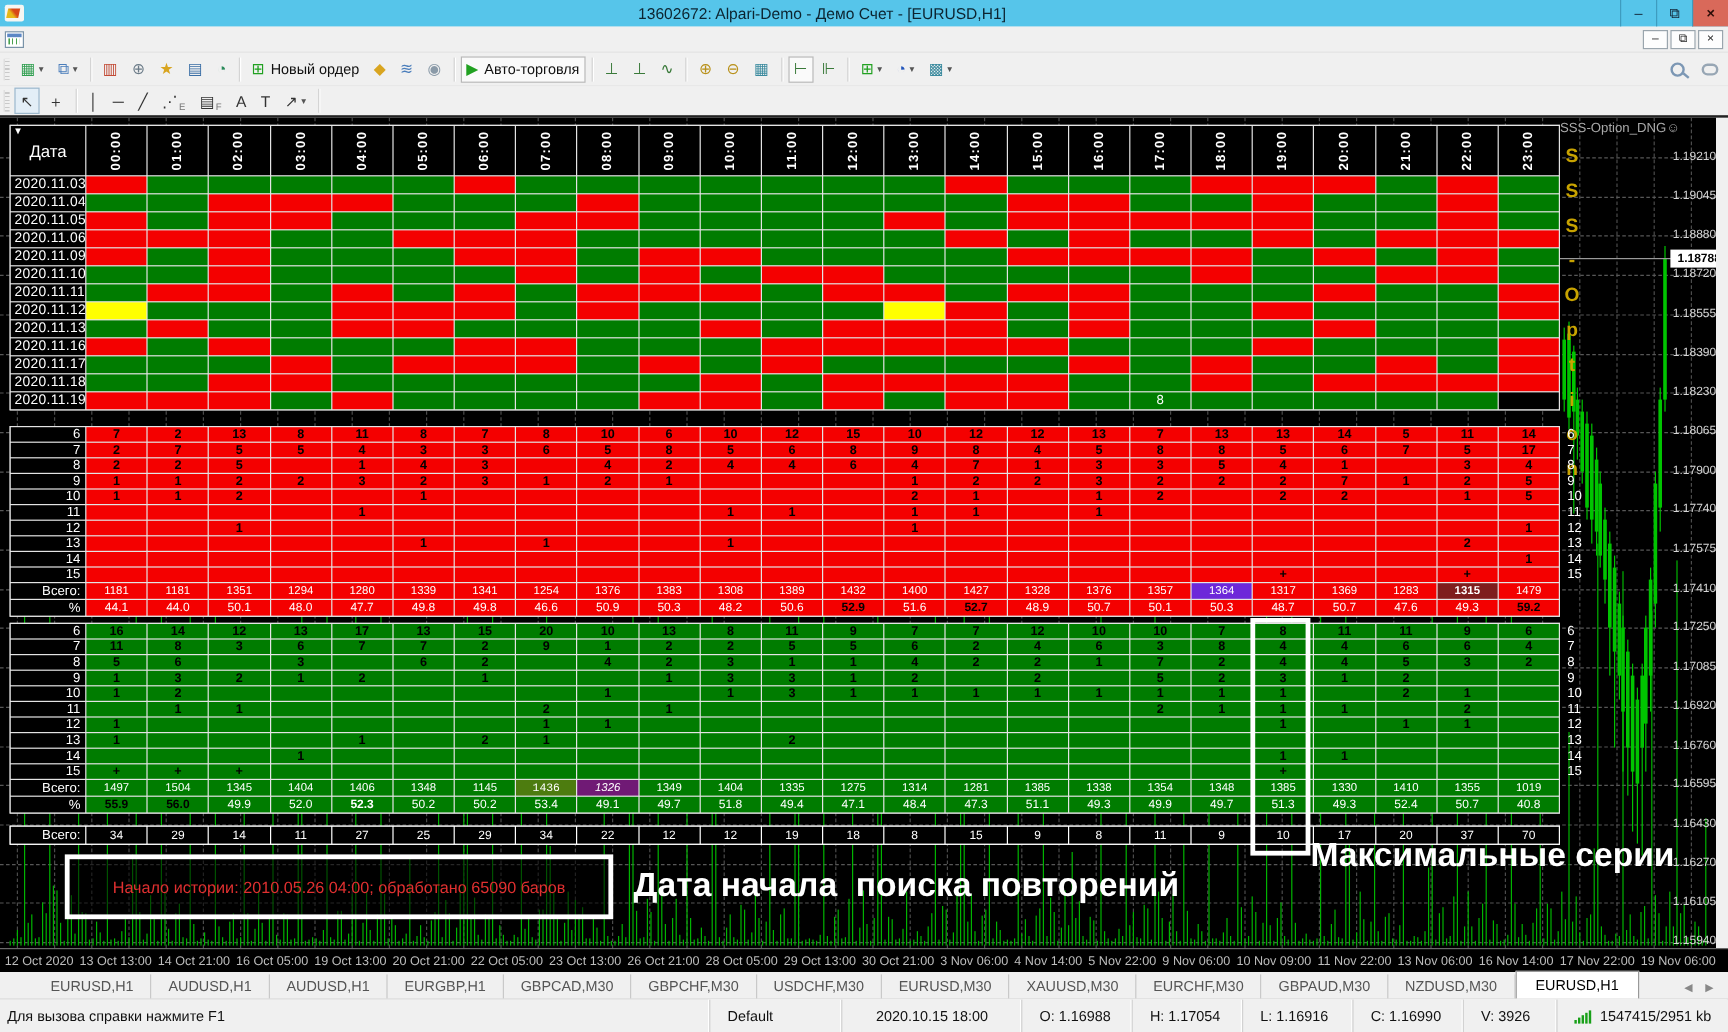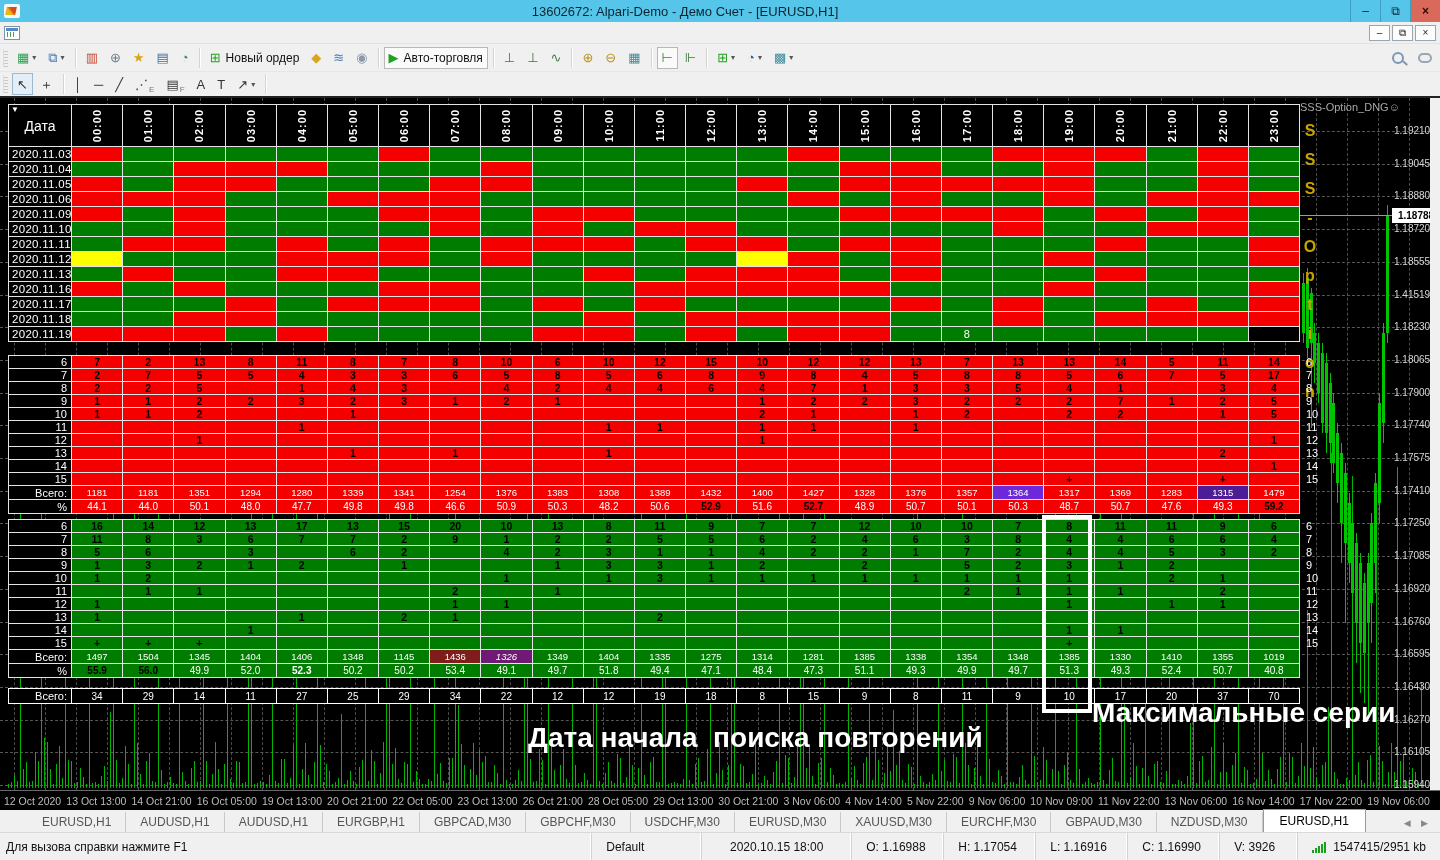--- a/index.html
+++ b/index.html
@@ -278,20 +278,23 @@
         <div>-</div>
         <div>O</div>
         <div>p</div>
         <div>t</div>
         <div>i</div>
         <div>o</div>
         <div>n</div>
       </div>
     <div class="cur-line"></div>
     <div class="cur-price">1.18788</div>
+    <div class="hist-box">
+      <span>Начало истории: 2010.05.26 04:00; обработано 65090 баров</span>
+    </div>
     <div class="cap" style="left:528px; top:624px;">Дата начала  поиска повторений</div>
     <div class="cap" style="left:1092px; top:599px;">Максимальные серии</div>
     <div class="hl-box"></div>
     <div class="right-strip"></div>
   <div class="vline" style="left: 14px;"></div>
       <div class="vline" style="left: 45px;"></div>
       <div class="vline" style="left: 76px;"></div>
       <div class="vline" style="left: 107px;"></div>
       <div class="vline" style="left: 138px;"></div>
       <div class="vline" style="left: 169px;"></div>
@@ -872,21 +875,21 @@
       <div class="cbody" style="left: 1378px; top: 305px; height: 100px;"></div>
       <div class="wick" style="left: 1383px; top: 225px; height: 120px;"></div>
       <div class="cbody" style="left: 1382px; top: 235px; height: 90px;"></div>
       <div class="wick" style="left: 1387px; top: 107px; height: 138px;"></div>
       <div class="cbody" style="left: 1386px; top: 117px; height: 118px;"></div>
       <div class="price-lab" style="top: 27px;">1.19210</div>
       <div class="price-lab" style="top: 60px;">1.19045</div>
       <div class="price-lab" style="top: 92px;">1.18880</div>
       <div class="price-lab" style="top: 125px;">1.18720</div>
       <div class="price-lab" style="top: 158px;">1.18555</div>
-      <div class="price-lab" style="top: 191px;">1.41519</div>
+      <div class="price-lab" style="top: 191px;">1.18390</div>
       <div class="price-lab" style="top: 223px;">1.18230</div>
       <div class="price-lab" style="top: 256px;">1.18065</div>
       <div class="price-lab" style="top: 289px;">1.17900</div>
       <div class="price-lab" style="top: 321px;">1.17740</div>
       <div class="price-lab" style="top: 354px;">1.17575</div>
       <div class="price-lab" style="top: 387px;">1.17410</div>
       <div class="price-lab" style="top: 419px;">1.17250</div>
       <div class="price-lab" style="top: 452px;">1.17085</div>
       <div class="price-lab" style="top: 485px;">1.16920</div>
       <div class="price-lab" style="top: 518px;">1.16760</div>
@@ -1562,21 +1565,21 @@
         <div class="cell tot" style="background: rgb(244, 0, 0);">1432</div>
         <div class="cell tot" style="background: rgb(244, 0, 0);">1400</div>
         <div class="cell tot" style="background: rgb(244, 0, 0);">1427</div>
         <div class="cell tot" style="background: rgb(244, 0, 0);">1328</div>
         <div class="cell tot" style="background: rgb(244, 0, 0);">1376</div>
         <div class="cell tot" style="background: rgb(244, 0, 0);">1357</div>
         <div class="cell tot" style="background: #6d28d9;">1364</div>
         <div class="cell tot" style="background: rgb(244, 0, 0);">1317</div>
         <div class="cell tot" style="background: rgb(244, 0, 0);">1369</div>
         <div class="cell tot" style="background: rgb(244, 0, 0);">1283</div>
-        <div class="cell tot" style="background: #4c1d95;">1315</div>
+        <div class="cell tot" style="background: #7f1d1d; font-weight: bold;">1315</div>
         <div class="cell tot" style="background: rgb(244, 0, 0);">1479</div>
         <div class="cell lab">%</div>
         <div class="cell pct" style="background: rgb(244, 0, 0);">44.1</div>
         <div class="cell pct" style="background: rgb(244, 0, 0);">44.0</div>
         <div class="cell pct" style="background: rgb(244, 0, 0);">50.1</div>
         <div class="cell pct" style="background: rgb(244, 0, 0);">48.0</div>
         <div class="cell pct" style="background: rgb(244, 0, 0);">47.7</div>
         <div class="cell pct" style="background: rgb(244, 0, 0);">49.8</div>
         <div class="cell pct" style="background: rgb(244, 0, 0);">49.8</div>
         <div class="cell pct" style="background: rgb(244, 0, 0);">46.6</div>
@@ -1861,21 +1864,21 @@
         <div class="cell num" style="background: rgb(0, 124, 0);"></div>
         <div class="cell num" style="background: rgb(0, 124, 0);"></div>
         <div class="cell lab">Всего:</div>
         <div class="cell tot" style="background: rgb(0, 124, 0);">1497</div>
         <div class="cell tot" style="background: rgb(0, 124, 0);">1504</div>
         <div class="cell tot" style="background: rgb(0, 124, 0);">1345</div>
         <div class="cell tot" style="background: rgb(0, 124, 0);">1404</div>
         <div class="cell tot" style="background: rgb(0, 124, 0);">1406</div>
         <div class="cell tot" style="background: rgb(0, 124, 0);">1348</div>
         <div class="cell tot" style="background: rgb(0, 124, 0);">1145</div>
-        <div class="cell tot" style="background: #7f1d1d;">1436</div>
+        <div class="cell tot" style="background: #4d7c0f; font-family: Liberation Mono, monospace;">1436</div>
         <div class="cell tot" style="background: #701a75; font-style: italic;">1326</div>
         <div class="cell tot" style="background: rgb(0, 124, 0);">1349</div>
         <div class="cell tot" style="background: rgb(0, 124, 0);">1404</div>
         <div class="cell tot" style="background: rgb(0, 124, 0);">1335</div>
         <div class="cell tot" style="background: rgb(0, 124, 0);">1275</div>
         <div class="cell tot" style="background: rgb(0, 124, 0);">1314</div>
         <div class="cell tot" style="background: rgb(0, 124, 0);">1281</div>
         <div class="cell tot" style="background: rgb(0, 124, 0);">1385</div>
         <div class="cell tot" style="background: rgb(0, 124, 0);">1338</div>
         <div class="cell tot" style="background: rgb(0, 124, 0);">1354</div>

